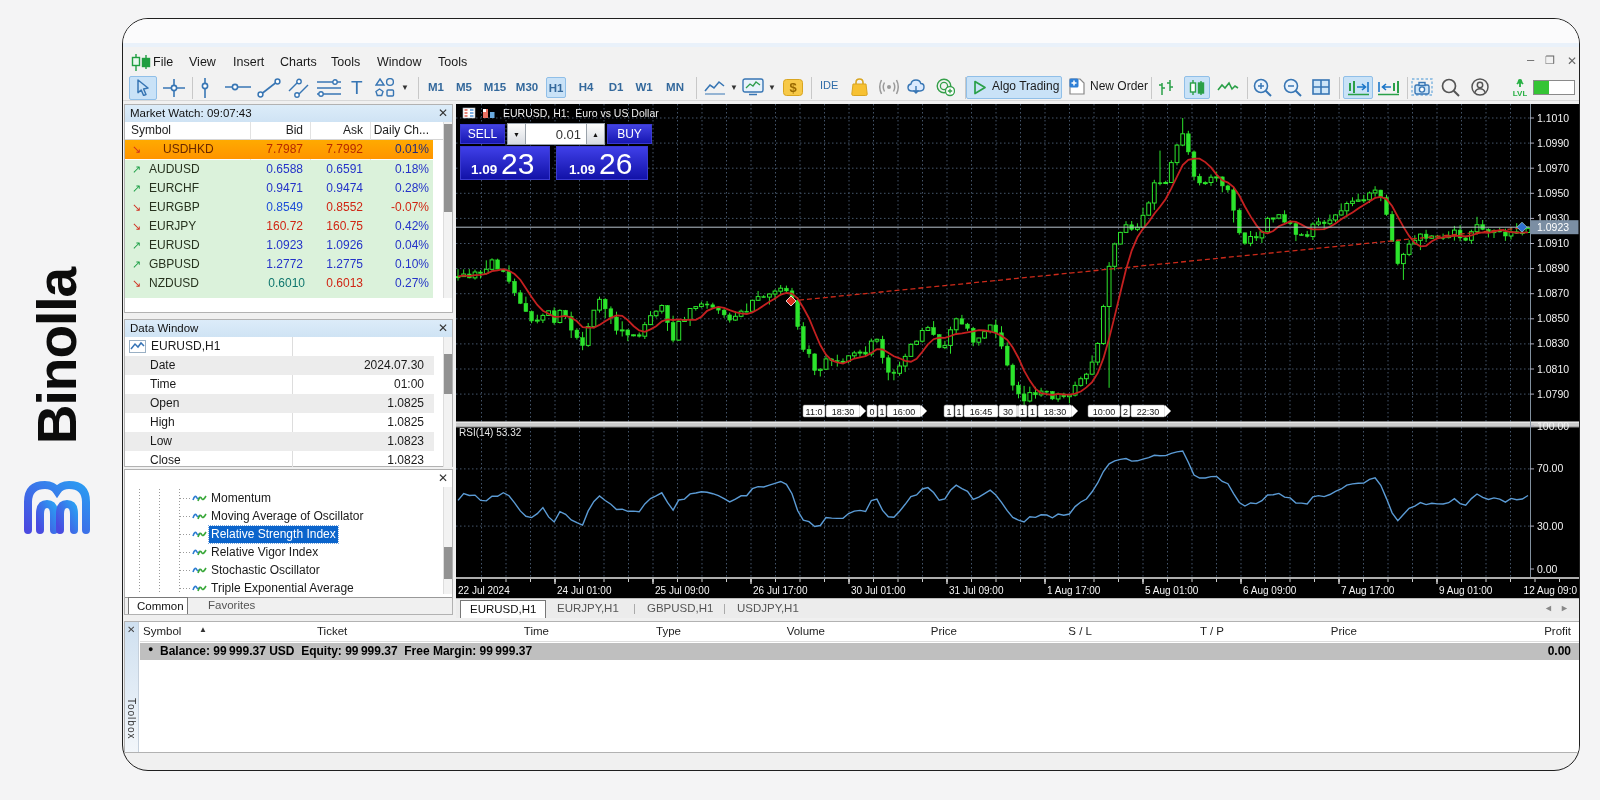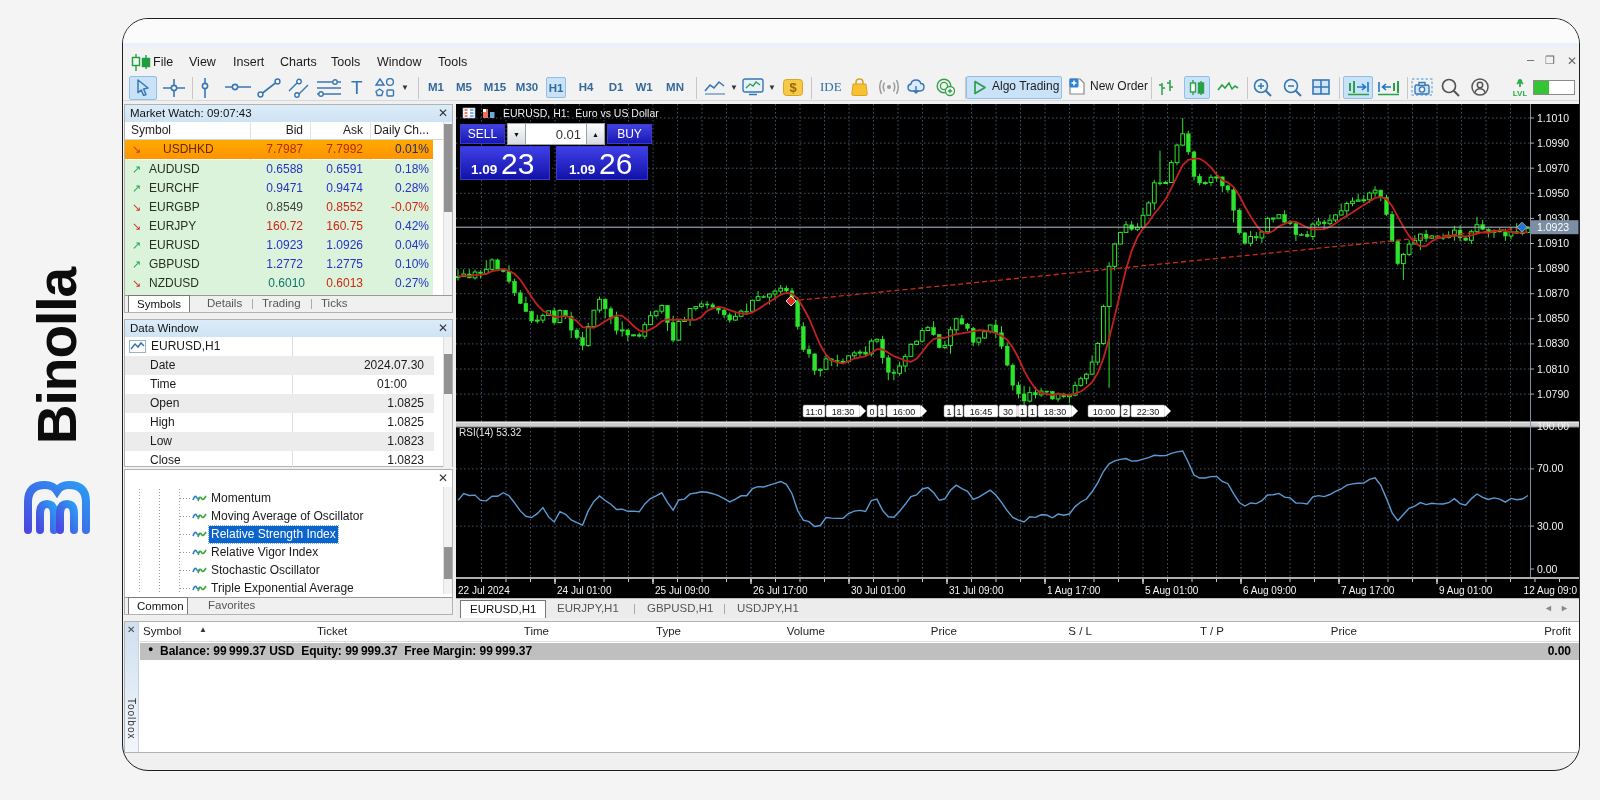--- a/index.html
+++ b/index.html
@@ -130,21 +130,21 @@
         <rect x="1" y="1" width="20" height="13" rx="2" fill="#e8f2fb" stroke="#3876b4" stroke-width="1.4"></rect>
         <path d="M4,10 L8,6 L11,8 L14,4 L18,7" fill="none" stroke="#2e9e4f" stroke-width="1.3"></path>
         <path d="M7,16.5 h8" stroke="#3876b4" stroke-width="1.6"></path>
       </svg>
 <div class="abs" style="left:645px;top:64px;font-size:8px;color:#333">▼</div>
 <svg class="abs" style="left:660px;top:59px" width="20" height="19" viewBox="0 0 20 19">
         <rect x="0.5" y="1.5" width="19" height="16" rx="3" fill="#f7c948" stroke="#d9a520"></rect>
         <text x="10" y="14" font-size="13" font-weight="bold" text-anchor="middle" fill="#9a6a00" font-family="Liberation Sans">$</text>
       </svg>
 <div class="tsep" style="left:688px"></div>
-<div class="abs" style="left:697px;top:60px;font-size:13px;color:#2f6ca8;font-family:Liberation Serif, serif">IDE</div>
+<div class="abs" style="left:697px;top:60px;font-size:11px;color:#2f6ca8;font-family:Liberation Sans, sans-serif">IDE</div>
 <svg class="abs" style="left:728px;top:59px" width="18" height="19" viewBox="0 0 18 19">
         <path d="M5,6 V4.5 Q5,1 8.5,1 Q12,1 12,4.5 V6" fill="none" stroke="#d9a520" stroke-width="1.6"></path>
         <path d="M2,6 h13 l1.2,10 q0.1,1.5-1.5,1.5 h-12.4 q-1.6,0-1.5,-1.5 Z" fill="#f7c132" stroke="#d9a520"></path>
       </svg>
 <svg class="abs" style="left:756px;top:60px" width="20" height="16" viewBox="0 0 20 16">
         <circle cx="10" cy="8" r="2" fill="#9a9a9a"></circle>
         <path d="M5.5,3.5 Q3,8 5.5,12.5 M14.5,3.5 Q17,8 14.5,12.5 M2.5,1 Q-1,8 2.5,15 M17.5,1 Q21,8 17.5,15" fill="none" stroke="#9a9a9a" stroke-width="1.5"></path>
       </svg>
 <svg class="abs" style="left:784px;top:59px" width="18" height="17" viewBox="0 0 18 17">
         <path d="M5,13 Q1,13 1,9.5 Q1,6.5 4,6 Q4.5,2 9,2 Q13,2 13.8,5.5 Q17,5.5 17,9 Q17,12.9 13,13 Z" fill="#dbeafe" stroke="#3876b4" stroke-width="1.4"></path>
@@ -264,21 +264,21 @@
 <div class="mwrow" style="top:74px;background:#dbf2db">
           <span class="abs" style="left:7px;font-size:11px;color:#1fA048">↗</span>
           <span class="abs" style="left:24px;color:#28331f">EURCHF</span>
           <span class="num" style="right:130px;color:#2433c8">0.9471</span>
           <span class="num" style="right:70px;color:#2433c8">0.9474</span>
           <span class="num" style="right:4px;color:#2433c8">0.28%</span>
         </div>
 <div class="mwrow" style="top:93px;background:#dbf2db">
           <span class="abs" style="left:7px;font-size:11px;color:#d03020">↘</span>
           <span class="abs" style="left:24px;color:#28331f">EURGBP</span>
-          <span class="num" style="right:130px;color:#404040">0.8549</span>
+          <span class="num" style="right:130px;color:#1d4ed8">0.8549</span>
           <span class="num" style="right:70px;color:#d02513">0.8552</span>
           <span class="num" style="right:4px;color:#d02513">-0.07%</span>
         </div>
 <div class="mwrow" style="top:112px;background:#dbf2db">
           <span class="abs" style="left:7px;font-size:11px;color:#d03020">↘</span>
           <span class="abs" style="left:24px;color:#28331f">EURJPY</span>
           <span class="num" style="right:130px;color:#d02513">160.72</span>
           <span class="num" style="right:70px;color:#d02513">160.75</span>
           <span class="num" style="right:4px;color:#2433c8">0.42%</span>
         </div>
@@ -300,44 +300,36 @@
           <span class="abs" style="left:7px;font-size:11px;color:#d03020">↘</span>
           <span class="abs" style="left:24px;color:#28331f">NZDUSD</span>
           <span class="num" style="right:128px;color:#0f766e">0.6010</span>
           <span class="num" style="right:70px;color:#d02513">0.6013</span>
           <span class="num" style="right:4px;color:#2433c8">0.27%</span>
         </div>
     <div class="abs" style="left:0;top:188px;right:19px;height:5px;background:#dbf2db"></div>
     <div class="scroll" style="right:0;top:17px;height:176px">
           <div class="thumb" style="top:2px;height:88px"></div>
         </div>
-    <div class="tabbar">
-      <div class="tab tabon" style="left:3px">Symbols</div>
-      <div class="tab taboff" style="left:74px">Details</div>
-      <div class="tabsep" style="left:127px"></div>
-      <div class="tab taboff" style="left:129px">Trading</div>
-      <div class="tabsep" style="left:186px"></div>
-      <div class="tab taboff" style="left:188px">Ticks</div>
-    </div>
   </div>
 
   <div class="panel" style="top:300px;height:148px">
     <div class="ptitle">Data Window</div>
         <div class="px">✕</div>
     <div class="abs" style="left:167px;top:17px;width:1px;height:130px;background:#ddd"></div>
     <div class="dwrow" style="top:17px;">
           <span class="abs" style="left:26px">EURUSD,H1</span>
         </div>
 <div class="dwrow" style="top:36px;background:#ececec;">
           <span class="abs" style="left:25px">Date</span>
           <span class="num" style="right:10px">2024.07.30</span>
         </div>
 <div class="dwrow" style="top:55px;">
           <span class="abs" style="left:25px">Time</span>
-          <span class="num" style="right:27px">01:00</span>
+          <span class="num" style="right:10px">01:00</span>
         </div>
 <div class="dwrow" style="top:74px;background:#ececec;">
           <span class="abs" style="left:25px">Open</span>
           <span class="num" style="right:10px">1.0825</span>
         </div>
 <div class="dwrow" style="top:93px;">
           <span class="abs" style="left:25px">High</span>
           <span class="num" style="right:10px">1.0825</span>
         </div>
 <div class="dwrow" style="top:112px;background:#ececec;">

